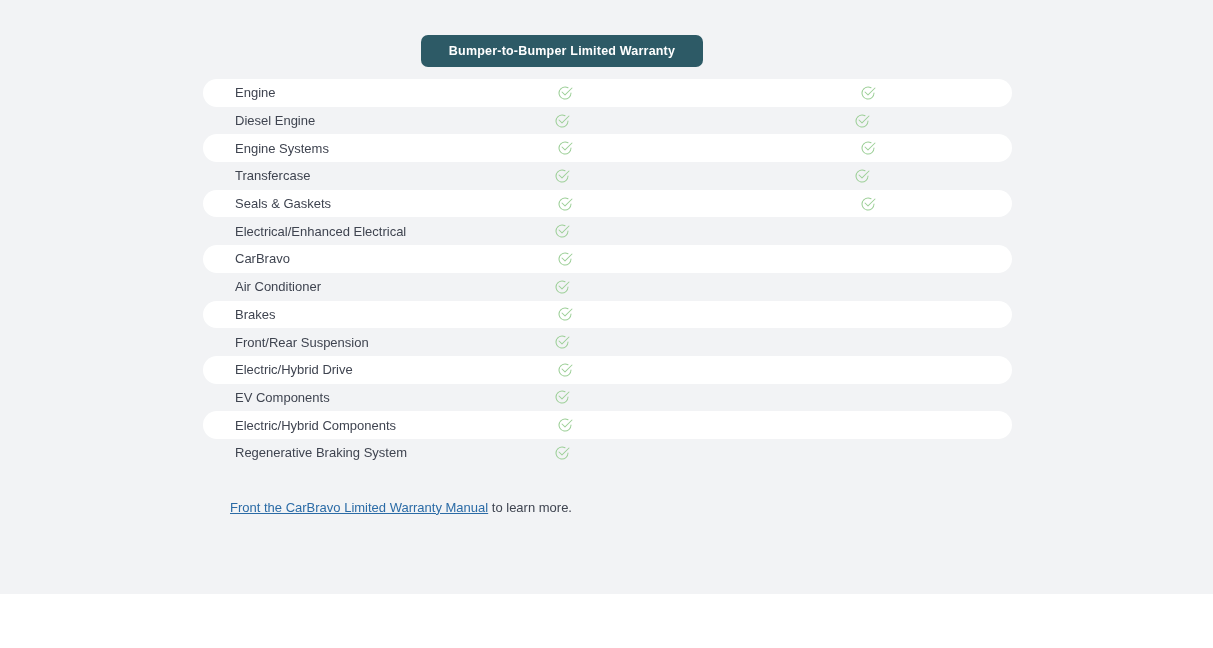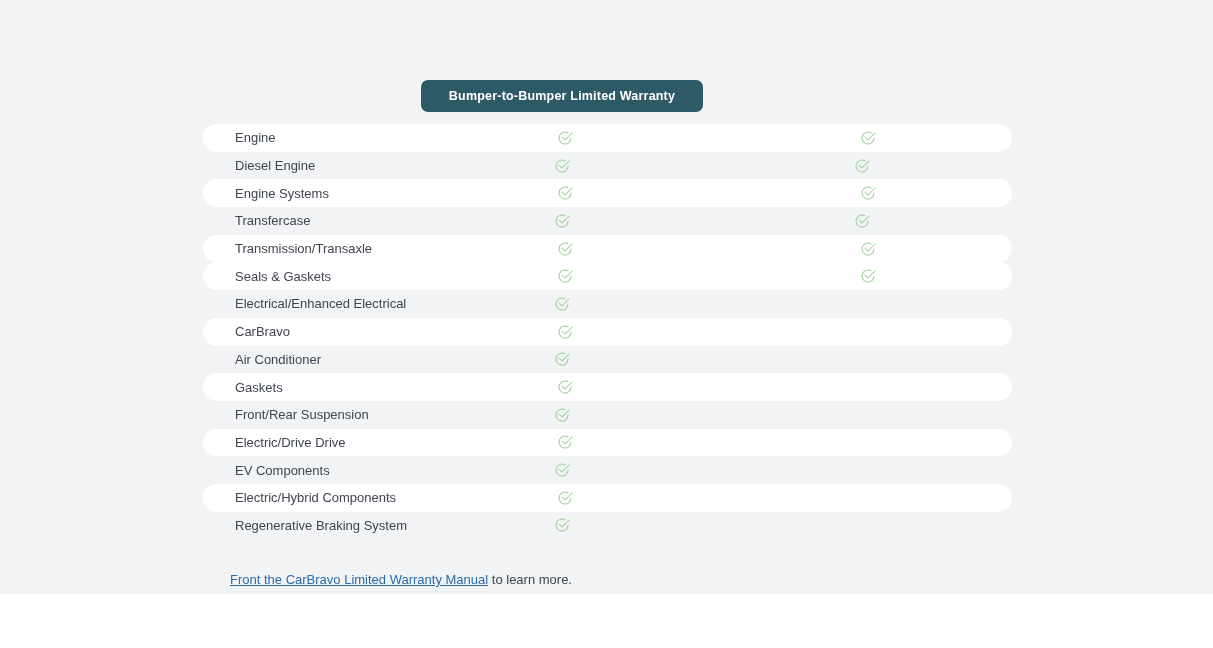--- a/index.html
+++ b/index.html
@@ -27,21 +27,20 @@
     padding-top: 35px;
   }
   .container {
     width: 809px;
     margin-left: 203px;
   }
   .header-row {
     display: flex;
     height: 32px;
     margin-bottom: 12px;
-    margin-top: 45px;
   }
   .header-spacer { width: 209px; }
   .header-col {
     width: 300px;
     display: flex;
     justify-content: center;
   }
   .header-btn {
     width: 282px;
     height: 32px;
@@ -162,35 +161,20 @@
       </svg>
     </div>
     <div class="check-cell">
       <svg class="check-icon" viewBox="0 0 16 16" fill="currentColor" xmlns="http://www.w3.org/2000/svg">
         <path d="M2.5 8a5.5 5.5 0 0 1 8.25-4.764.5.5 0 0 0 .5-.866A6.5 6.5 0 1 0 14.5 8a.5.5 0 0 0-1 0 5.5 5.5 0 1 1-11 0"></path>
         <path d="M15.354 3.354a.5.5 0 0 0-.708-.708L8 9.293 5.354 6.646a.5.5 0 1 0-.708.708l3 3a.5.5 0 0 0 .708 0z"></path>
       </svg>
     </div>
   </div>
         <div class="trow odd">
-    <div class="row-label">Transmission/Transaxle</div>
-    <div class="check-cell">
-      <svg class="check-icon" viewBox="0 0 16 16" fill="currentColor" xmlns="http://www.w3.org/2000/svg">
-        <path d="M2.5 8a5.5 5.5 0 0 1 8.25-4.764.5.5 0 0 0 .5-.866A6.5 6.5 0 1 0 14.5 8a.5.5 0 0 0-1 0 5.5 5.5 0 1 1-11 0"></path>
-        <path d="M15.354 3.354a.5.5 0 0 0-.708-.708L8 9.293 5.354 6.646a.5.5 0 1 0-.708.708l3 3a.5.5 0 0 0 .708 0z"></path>
-      </svg>
-    </div>
-    <div class="check-cell">
-      <svg class="check-icon" viewBox="0 0 16 16" fill="currentColor" xmlns="http://www.w3.org/2000/svg">
-        <path d="M2.5 8a5.5 5.5 0 0 1 8.25-4.764.5.5 0 0 0 .5-.866A6.5 6.5 0 1 0 14.5 8a.5.5 0 0 0-1 0 5.5 5.5 0 1 1-11 0"></path>
-        <path d="M15.354 3.354a.5.5 0 0 0-.708-.708L8 9.293 5.354 6.646a.5.5 0 1 0-.708.708l3 3a.5.5 0 0 0 .708 0z"></path>
-      </svg>
-    </div>
-  </div>
-        <div class="trow odd">
     <div class="row-label">Seals &amp; Gaskets</div>
     <div class="check-cell">
       <svg class="check-icon" viewBox="0 0 16 16" fill="currentColor" xmlns="http://www.w3.org/2000/svg">
         <path d="M2.5 8a5.5 5.5 0 0 1 8.25-4.764.5.5 0 0 0 .5-.866A6.5 6.5 0 1 0 14.5 8a.5.5 0 0 0-1 0 5.5 5.5 0 1 1-11 0"></path>
         <path d="M15.354 3.354a.5.5 0 0 0-.708-.708L8 9.293 5.354 6.646a.5.5 0 1 0-.708.708l3 3a.5.5 0 0 0 .708 0z"></path>
       </svg>
     </div>
     <div class="check-cell">
       <svg class="check-icon" viewBox="0 0 16 16" fill="currentColor" xmlns="http://www.w3.org/2000/svg">
         <path d="M2.5 8a5.5 5.5 0 0 1 8.25-4.764.5.5 0 0 0 .5-.866A6.5 6.5 0 1 0 14.5 8a.5.5 0 0 0-1 0 5.5 5.5 0 1 1-11 0"></path>
@@ -222,41 +206,41 @@
     <div class="row-label">Air Conditioner</div>
     <div class="check-cell">
       <svg class="check-icon" viewBox="0 0 16 16" fill="currentColor" xmlns="http://www.w3.org/2000/svg">
         <path d="M2.5 8a5.5 5.5 0 0 1 8.25-4.764.5.5 0 0 0 .5-.866A6.5 6.5 0 1 0 14.5 8a.5.5 0 0 0-1 0 5.5 5.5 0 1 1-11 0"></path>
         <path d="M15.354 3.354a.5.5 0 0 0-.708-.708L8 9.293 5.354 6.646a.5.5 0 1 0-.708.708l3 3a.5.5 0 0 0 .708 0z"></path>
       </svg>
     </div>
     <div class="check-cell"></div>
   </div>
         <div class="trow odd">
-    <div class="row-label">Gaskets</div>
+    <div class="row-label">Brakes</div>
     <div class="check-cell">
       <svg class="check-icon" viewBox="0 0 16 16" fill="currentColor" xmlns="http://www.w3.org/2000/svg">
         <path d="M2.5 8a5.5 5.5 0 0 1 8.25-4.764.5.5 0 0 0 .5-.866A6.5 6.5 0 1 0 14.5 8a.5.5 0 0 0-1 0 5.5 5.5 0 1 1-11 0"></path>
         <path d="M15.354 3.354a.5.5 0 0 0-.708-.708L8 9.293 5.354 6.646a.5.5 0 1 0-.708.708l3 3a.5.5 0 0 0 .708 0z"></path>
       </svg>
     </div>
     <div class="check-cell"></div>
   </div>
         <div class="trow">
     <div class="row-label">Front/Rear Suspension</div>
     <div class="check-cell">
       <svg class="check-icon" viewBox="0 0 16 16" fill="currentColor" xmlns="http://www.w3.org/2000/svg">
         <path d="M2.5 8a5.5 5.5 0 0 1 8.25-4.764.5.5 0 0 0 .5-.866A6.5 6.5 0 1 0 14.5 8a.5.5 0 0 0-1 0 5.5 5.5 0 1 1-11 0"></path>
         <path d="M15.354 3.354a.5.5 0 0 0-.708-.708L8 9.293 5.354 6.646a.5.5 0 1 0-.708.708l3 3a.5.5 0 0 0 .708 0z"></path>
       </svg>
     </div>
     <div class="check-cell"></div>
   </div>
         <div class="trow odd">
-    <div class="row-label">Electric/Drive Drive</div>
+    <div class="row-label">Electric/Hybrid Drive</div>
     <div class="check-cell">
       <svg class="check-icon" viewBox="0 0 16 16" fill="currentColor" xmlns="http://www.w3.org/2000/svg">
         <path d="M2.5 8a5.5 5.5 0 0 1 8.25-4.764.5.5 0 0 0 .5-.866A6.5 6.5 0 1 0 14.5 8a.5.5 0 0 0-1 0 5.5 5.5 0 1 1-11 0"></path>
         <path d="M15.354 3.354a.5.5 0 0 0-.708-.708L8 9.293 5.354 6.646a.5.5 0 1 0-.708.708l3 3a.5.5 0 0 0 .708 0z"></path>
       </svg>
     </div>
     <div class="check-cell"></div>
   </div>
         <div class="trow">
     <div class="row-label">EV Components</div>

